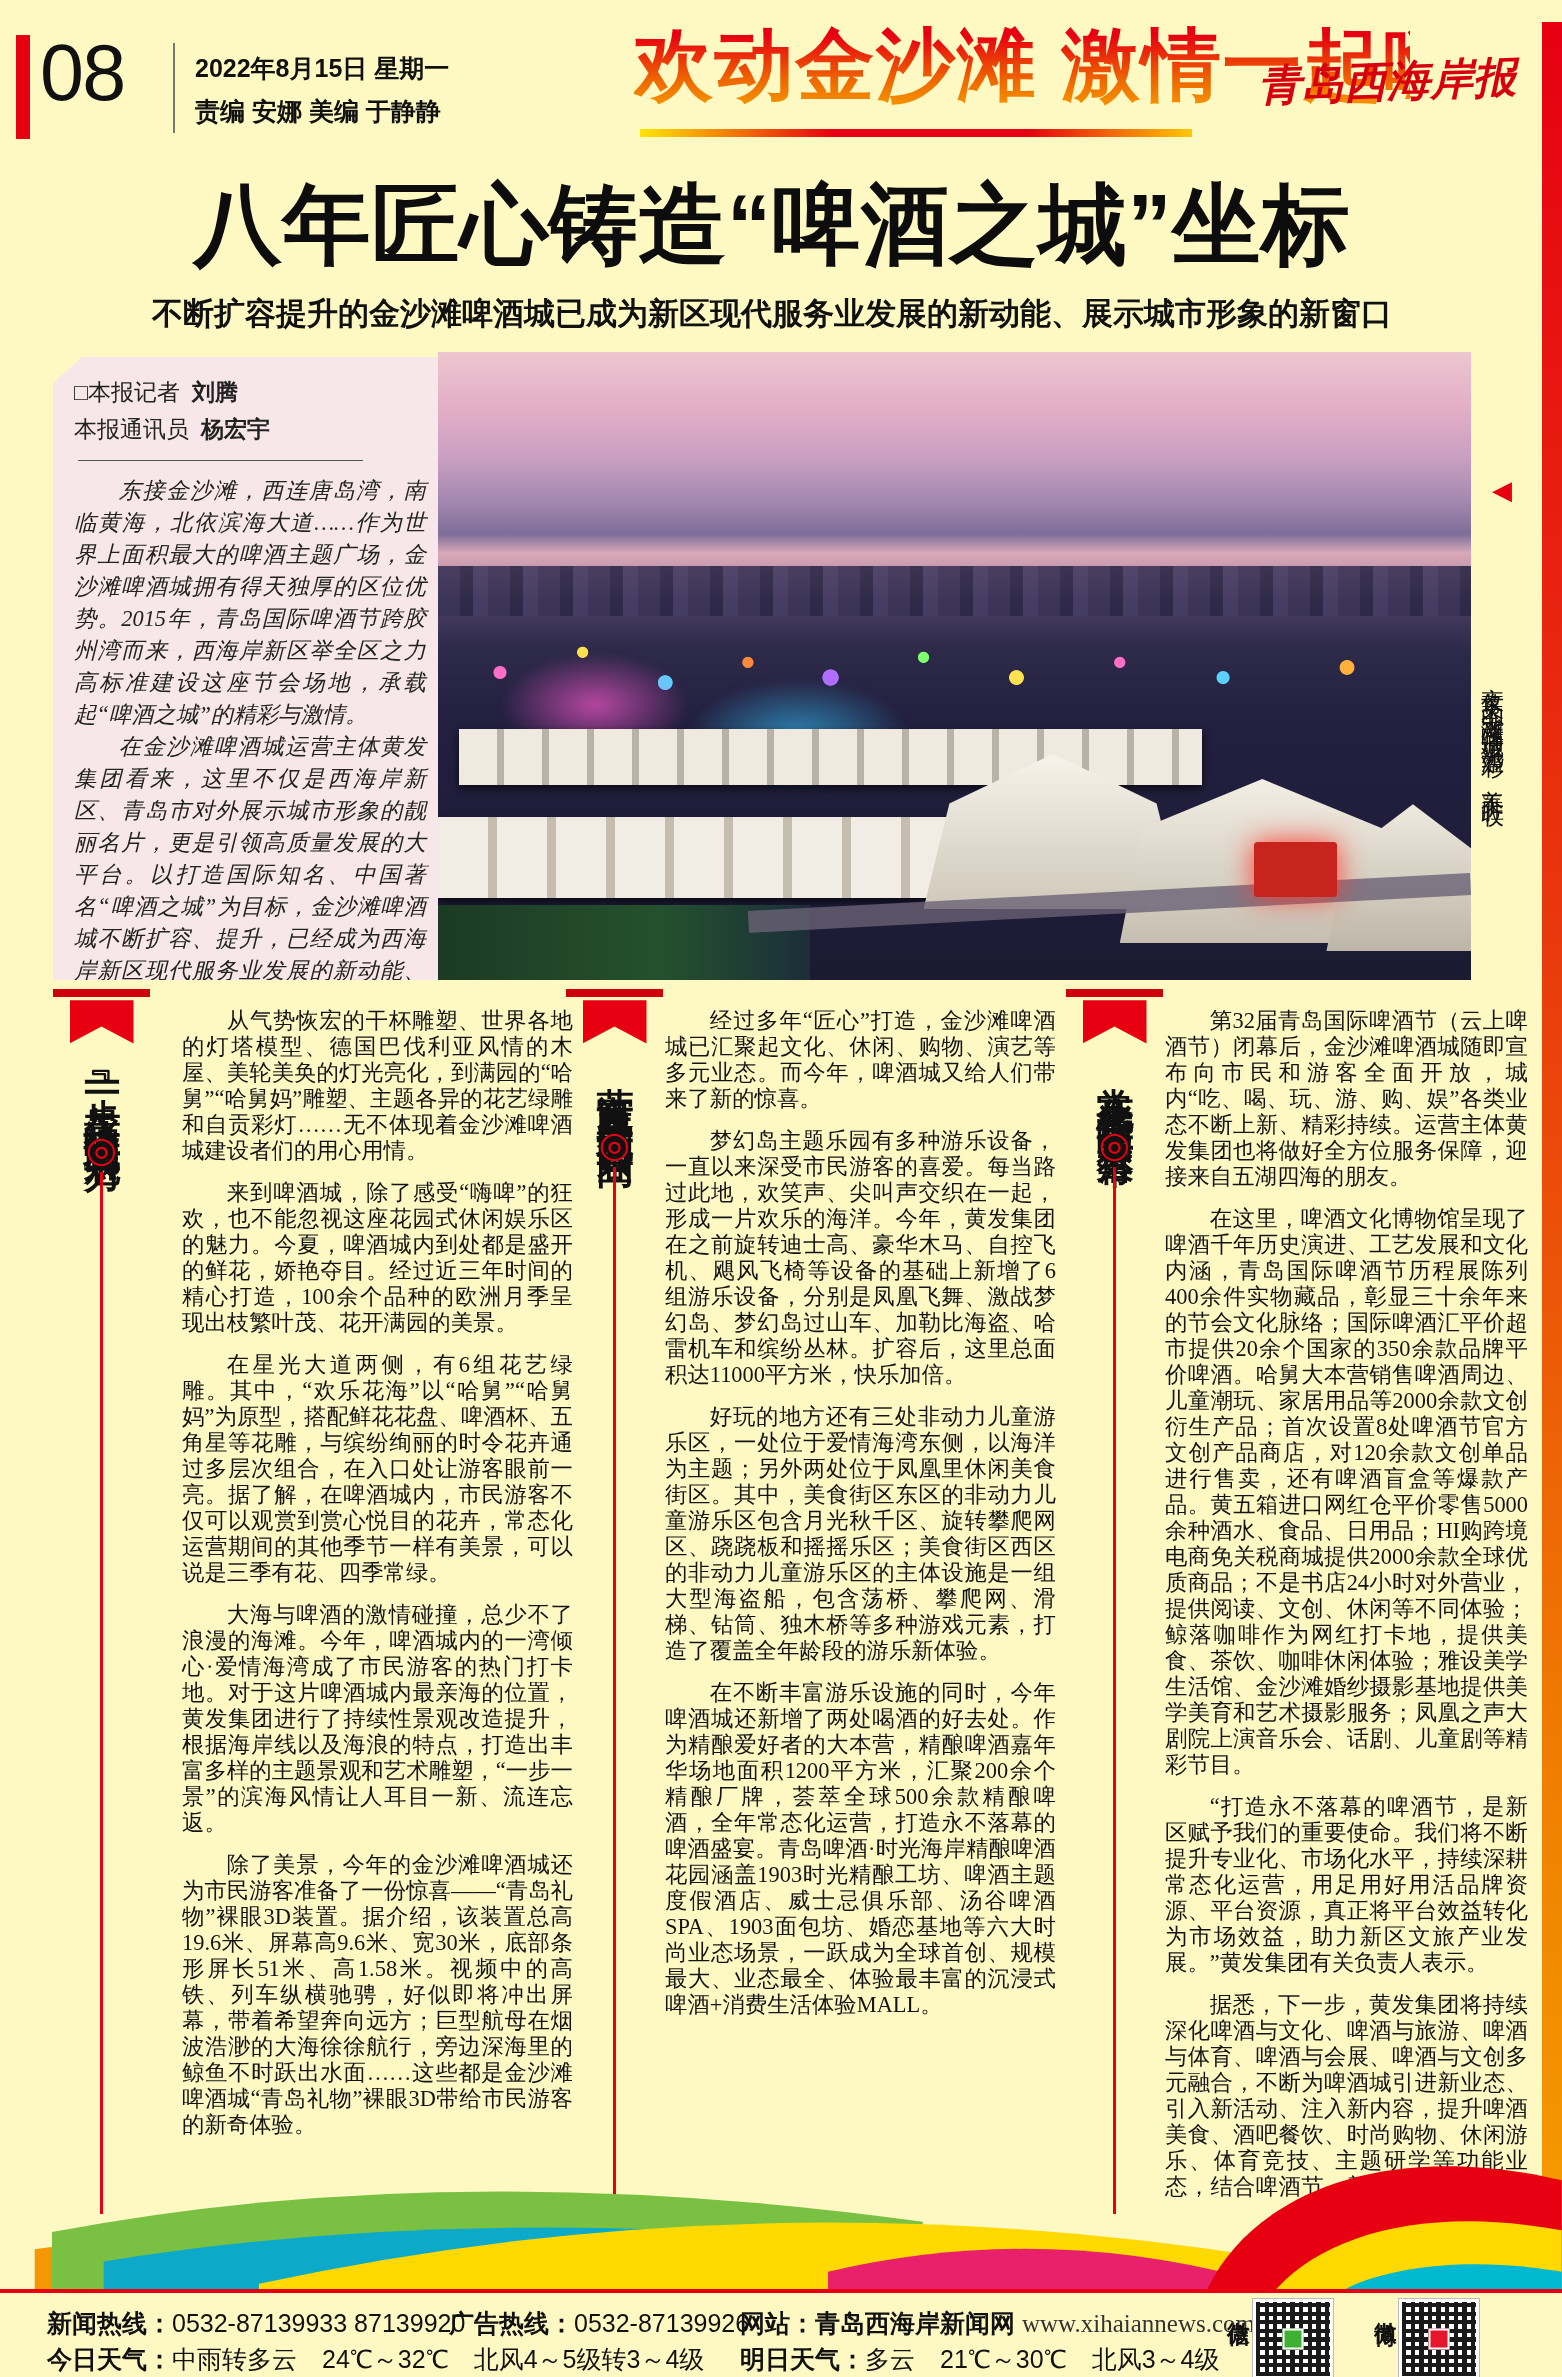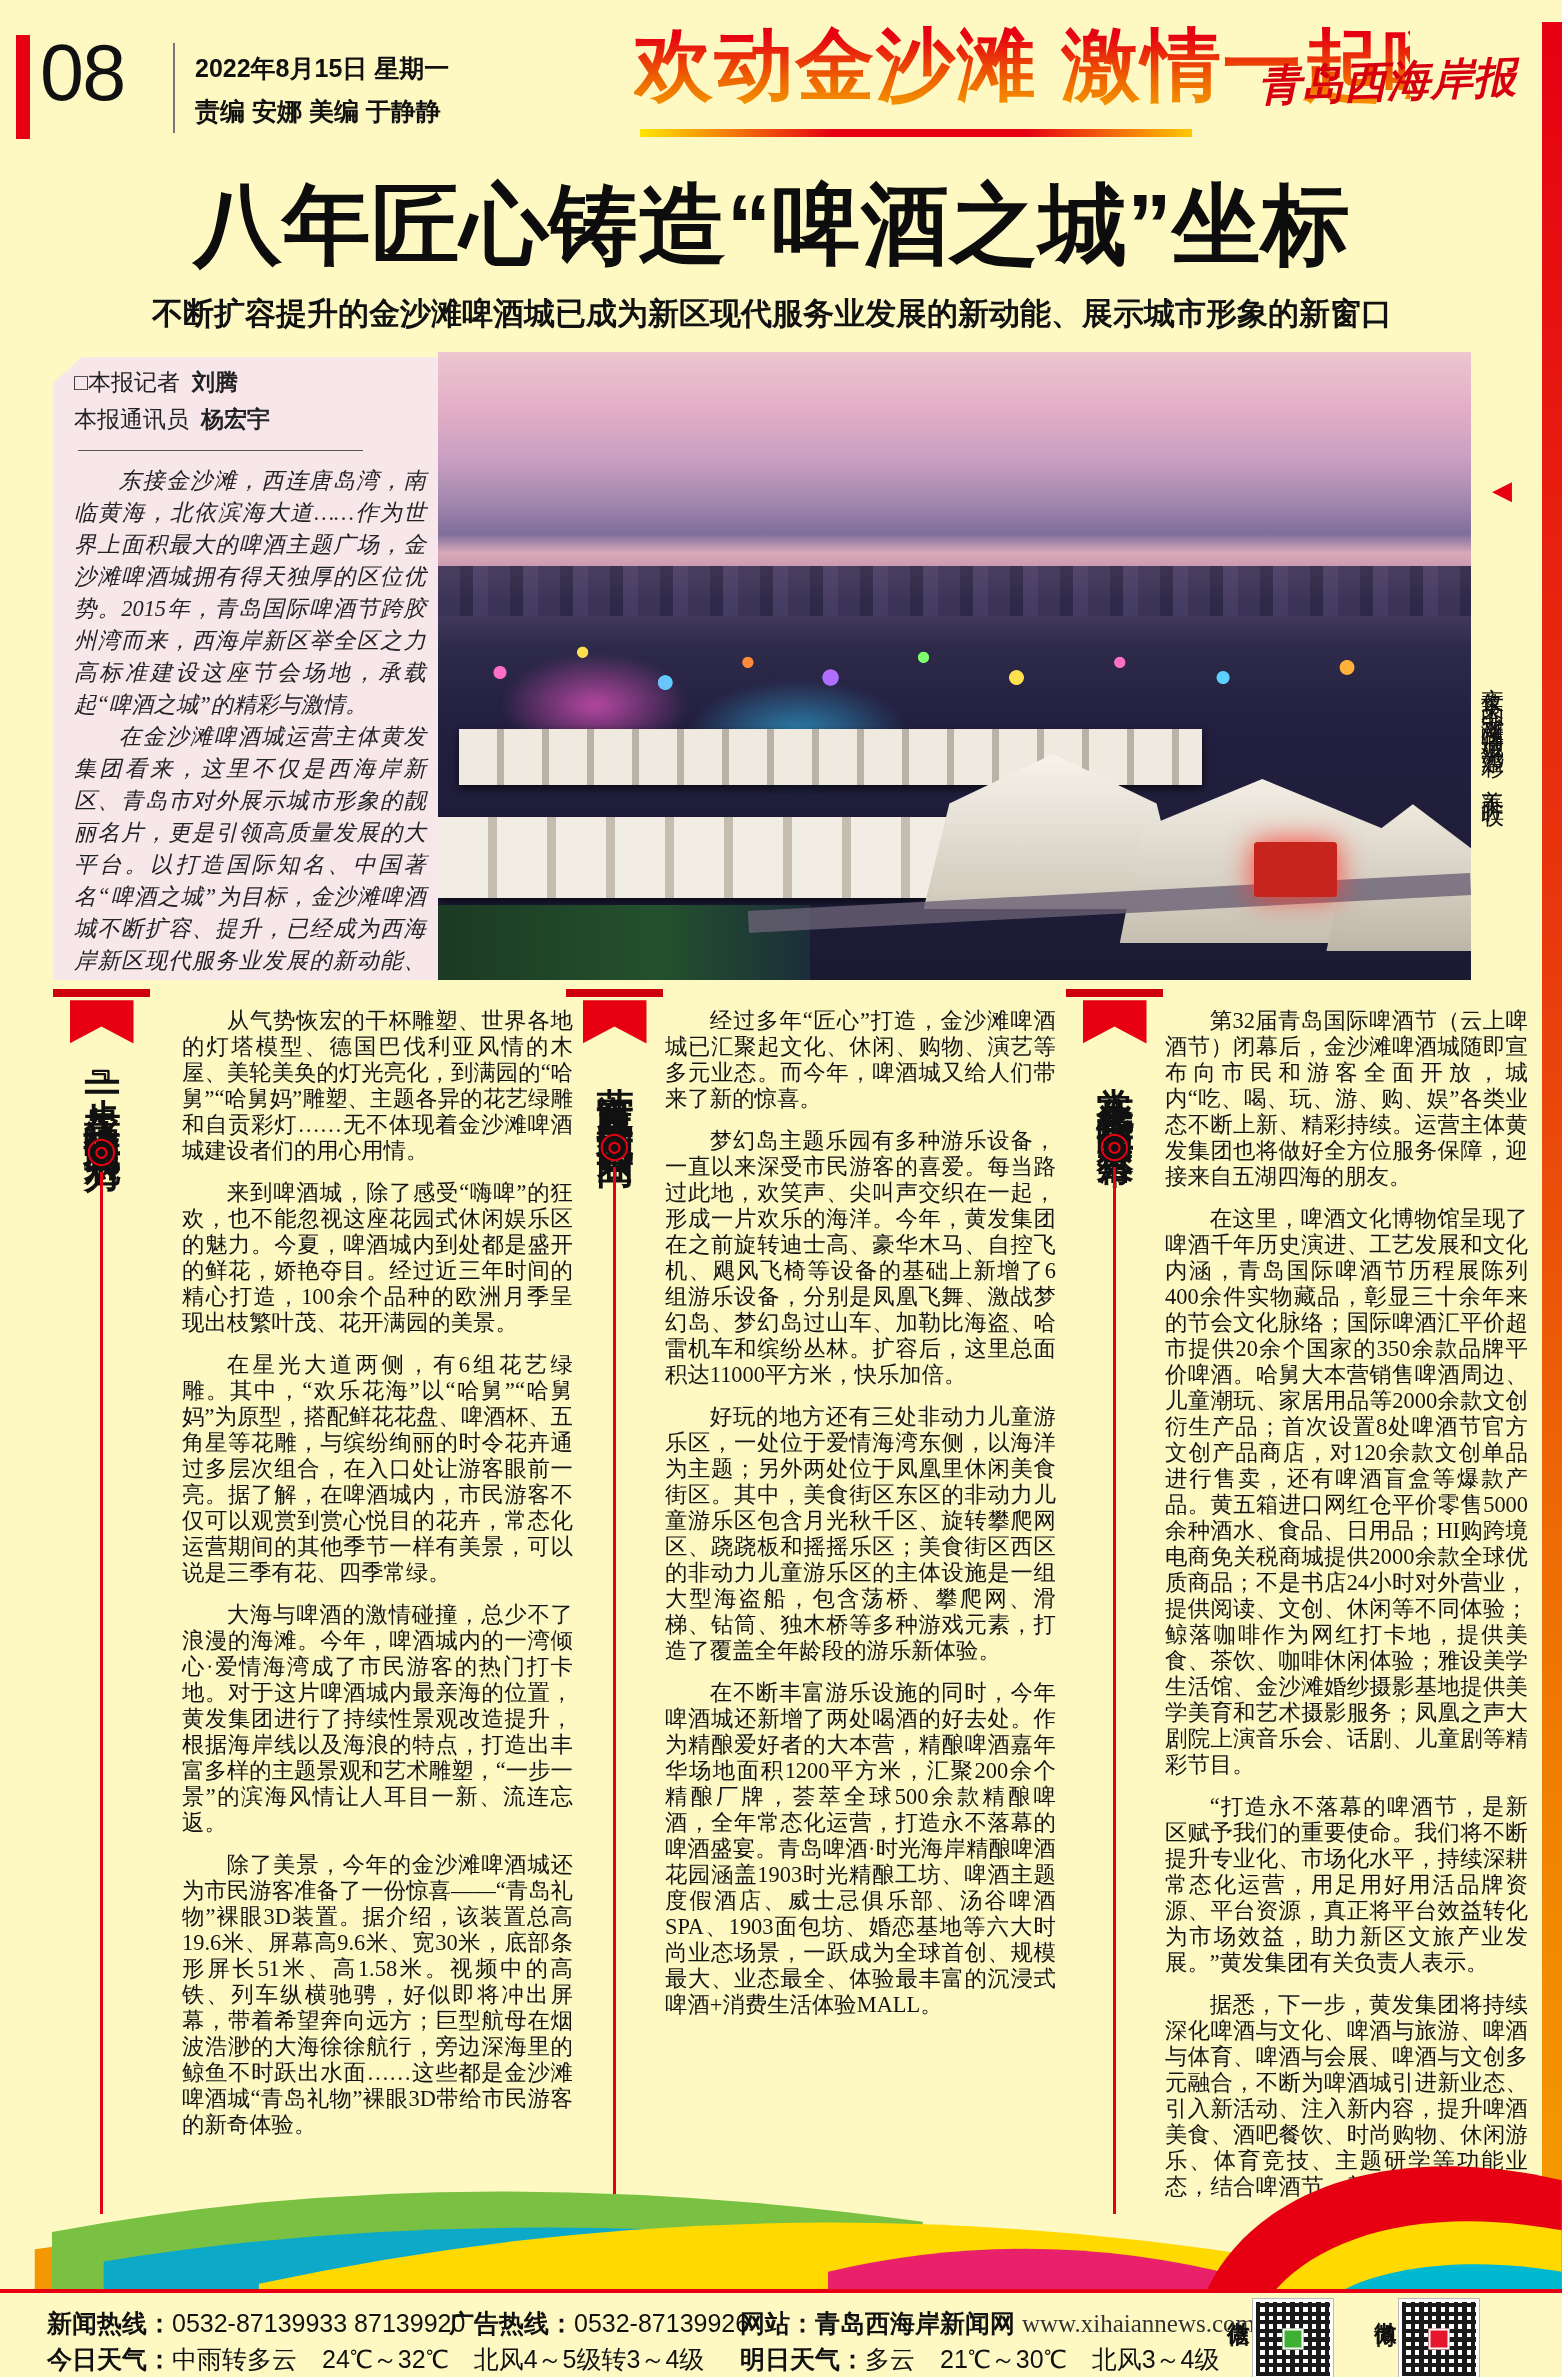--- a/index.html
+++ b/index.html
@@ -27,21 +27,21 @@
 
   
   .headline{position:absolute;left:0;top:166px;width:1544px;text-align:center;
             font-family:"Liberation Sans",sans-serif;font-size:88px;font-weight:900;color:#0d0d0d;
             letter-spacing:0.9px;white-space:nowrap;}
   .subhead{position:absolute;left:0;top:293px;width:1544px;text-align:center;
             font-family:"Liberation Sans",sans-serif;font-size:31px;font-weight:700;color:#111;white-space:nowrap;}
 
   
   .introbox{position:absolute;left:53px;top:357px;width:392px;height:623px;background:#f8e7ea;
-            box-sizing:border-box;padding:7px 19px 0 21px;overflow:hidden;
+            box-sizing:border-box;padding:17px 19px 0 21px;overflow:hidden;
             clip-path:polygon(29px 0,100% 0,100% 100%,0 100%,0 26px);}
   .byline-row{font-size:23px;line-height:36px;color:#222;white-space:nowrap;}
   .byline-name{font-family:"Liberation Sans",sans-serif;font-weight:700;margin-left:12px;}
   .intro-hr{width:285px;height:0;border-top:1.7px solid #555;margin:12px 0 14px 3.5px;}
   .introbox p{margin:0;font-size:22.4px;line-height:32px;text-align:justify;text-indent:2em;color:#222;font-style:italic;}
 
   
   .photo{position:absolute;left:438px;top:352px;width:1033px;height:628px;overflow:hidden;
          background:linear-gradient(180deg,#ecc6d0 0%,#e3aec6 9%,#c99fc2 17%,#a287ae 24%,
                     #7e6e9a 29%,#d9a9b9 32%,#c395ab 35%,#4a3f63 40%,#2e2a4a 47%,#232040 58%,#1b1a33 100%);}

